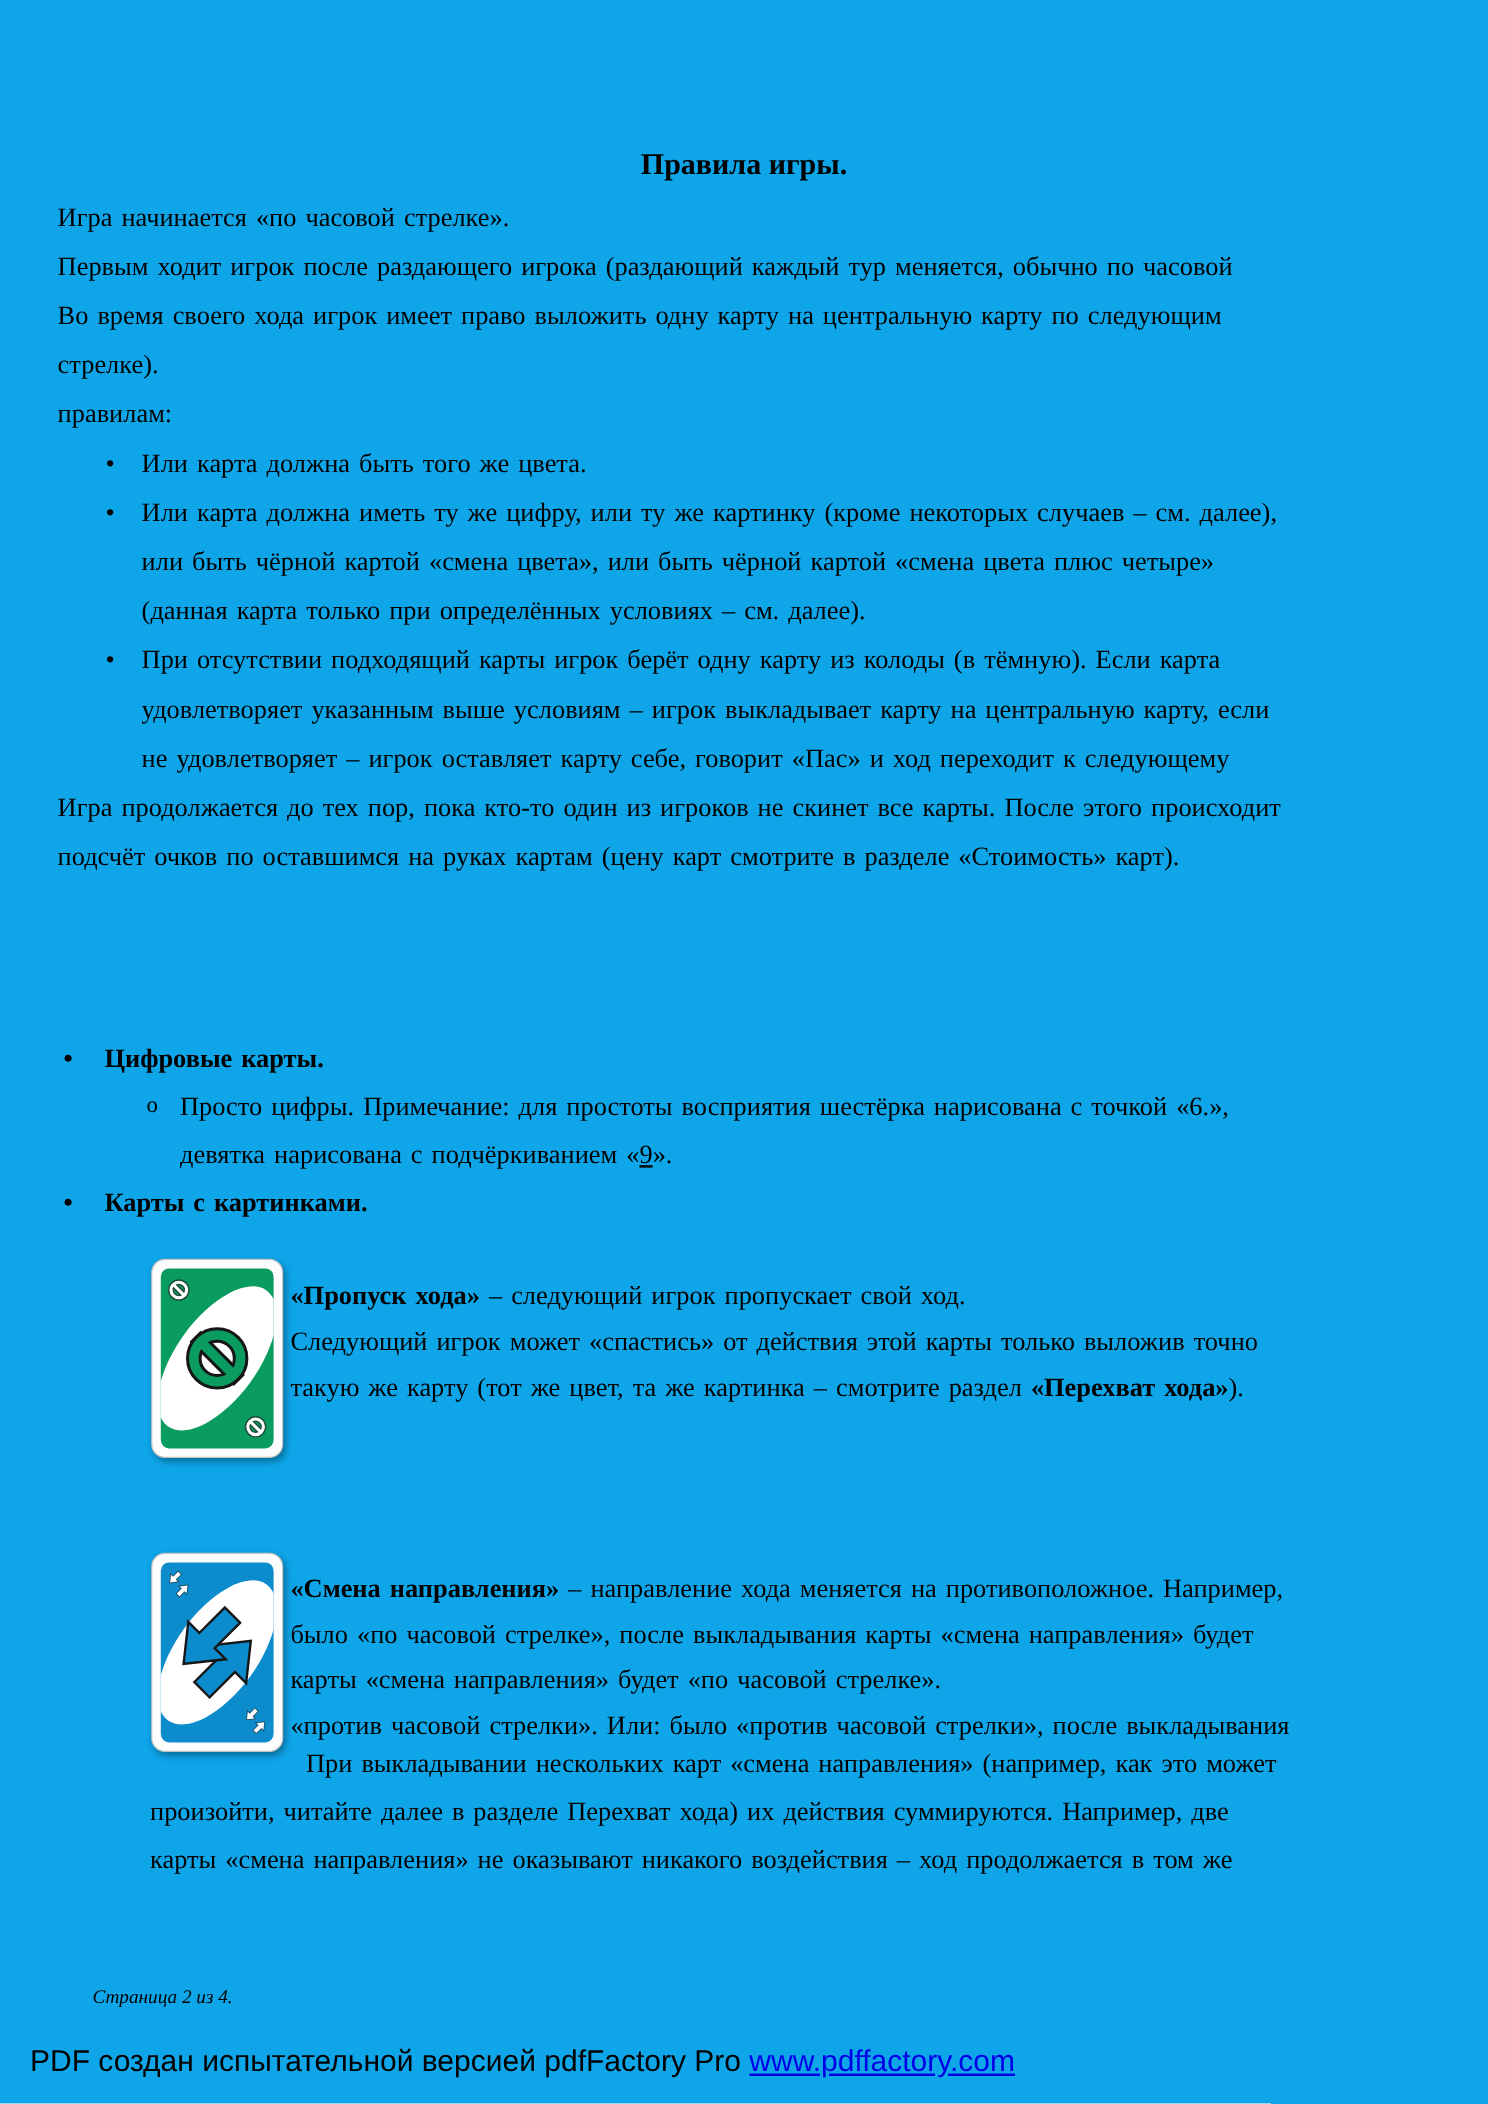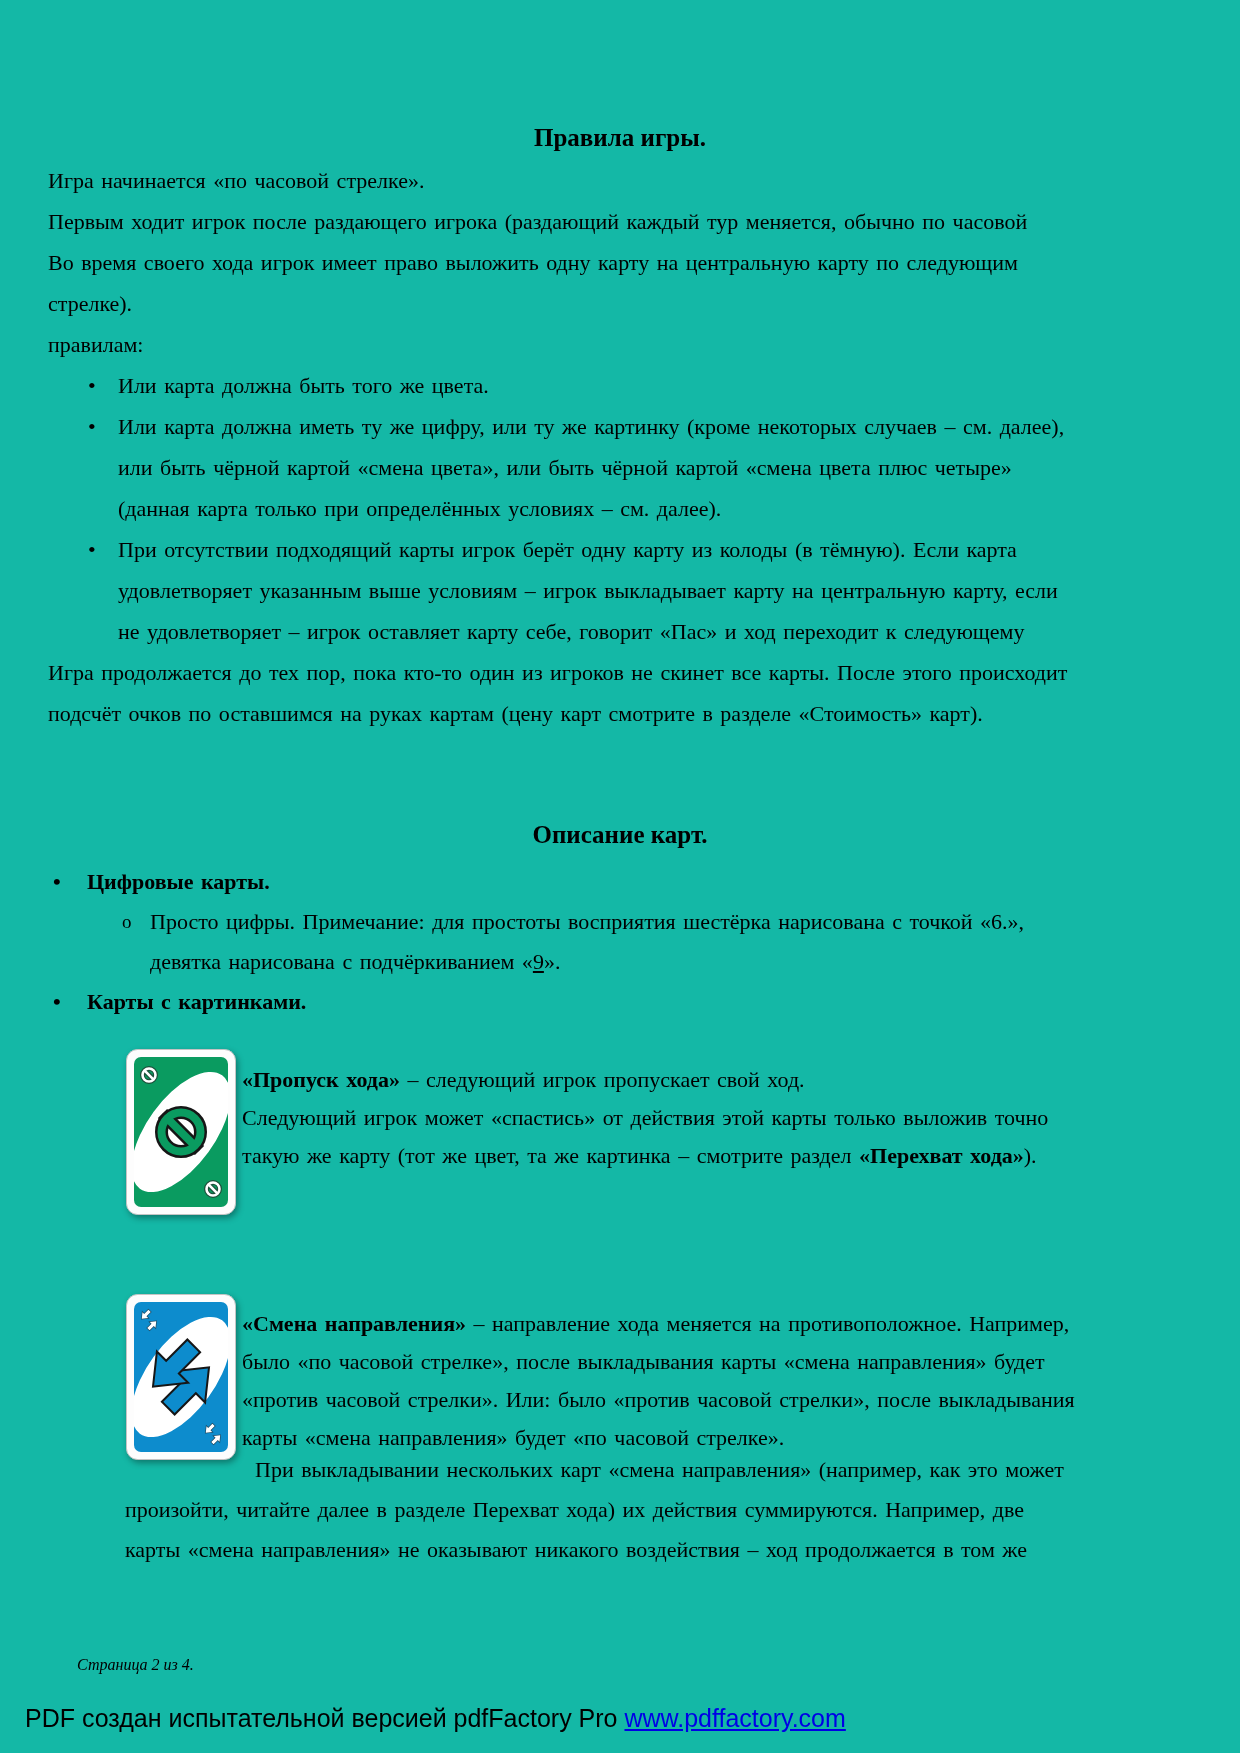--- a/index.html
+++ b/index.html
@@ -1,17 +1,17 @@
 <!DOCTYPE html>
 <html lang="ru"><head>
 <meta charset="utf-8">
 <style>
   html,body { margin:0; padding:0; background:#ffffff; }
   .page {
-    position:relative; width:1240px; height:1753px; background:#14b8a6;
+    position:relative; width:1240px; height:1753px; background:#0ea5e9;
     font-family:"Liberation Serif", serif; color:#000; overflow:hidden;
   }
   .h1 {
     position:absolute; left:0; width:1240px; text-align:center;
     font-size:25px; font-weight:bold; line-height:34px;
   }
   .h1.rules { top:121px; }
   .h1.cards { top:818px; }
 
   .content1 { position:absolute; left:48px; top:160px; width:1150px; }
@@ -80,21 +80,20 @@
     <div class="ln b1"><span class="mk">•</span><span>Или карта должна иметь ту же цифру, или ту же картинку (кроме некоторых случаев – см. далее),</span></div>
     <div class="ln bc"><span>или быть чёрной картой «смена цвета», или быть чёрной картой «смена цвета плюс четыре»</span></div>
     <div class="ln bc"><span>(данная карта только при определённых условиях – см. далее).</span></div>
     <div class="ln b1"><span class="mk">•</span><span>При отсутствии подходящий карты игрок берёт одну карту из колоды (в тёмную). Если карта</span></div>
     <div class="ln bc"><span>удовлетворяет указанным выше условиям – игрок выкладывает карту на центральную карту, если</span></div>
     <div class="ln bc"><span>не удовлетворяет – игрок оставляет карту себе, говорит «Пас» и ход переходит к следующему</span></div>
     <div class="ln"><span>Игра продолжается до тех пор, пока кто-то один из игроков не скинет все карты. После этого происходит</span></div>
     <div class="ln"><span>подсчёт очков по оставшимся на руках картам (цену карт смотрите в разделе «Стоимость» карт).</span></div>
   </div>
 
-  <div class="h1 cards">Описание карт.</div>
 
   <div class="content2">
     <div class="c2ln lv1"><span class="mk1">•</span><span>Цифровые карты.</span></div>
     <div class="c2ln lv2"><span class="mk2">o</span><span>Просто цифры. Примечание: для простоты восприятия шестёрка нарисована с точкой «6.»,</span></div>
     <div class="c2ln lv2"><span>девятка нарисована с подчёркиванием  «</span><span class="u">9</span><span>».</span></div>
     <div class="c2ln lv1"><span class="mk1">•</span><span>Карты с картинками.</span></div>
   </div>
 
   <div class="card skip">
     <svg width="112" height="168" viewBox="0 0 112 168">
@@ -174,22 +173,22 @@
               <polygon points="-8,28 -8,-2 -20,-2 0,-27 20,-2 8,-2 8,28" fill="#ffffff" stroke="#1c4a63" stroke-width="7" paint-order="stroke"></polygon>
             </g>
         </g>
       </g>
     </svg>
   </div>
 
   <div class="cardtext reversetext">
     <div class="cln"><span class="bold">«Смена направления»</span><span> – направление хода меняется на противоположное. Например,</span></div>
     <div class="cln"><span>было «по часовой стрелке», после выкладывания карты «смена направления» будет</span></div>
+    <div class="cln"><span>карты «смена направления» будет «по часовой стрелке».</span></div>
     <div class="cln"><span>«против часовой стрелки». Или: было «против часовой стрелки», после выкладывания</span></div>
-    <div class="cln"><span>карты «смена направления» будет «по часовой стрелке».</span></div>
   </div>
 
   <div class="contpara">
     <div class="cln ind"><span>При выкладывании нескольких карт «смена направления» (например, как это может</span></div>
     <div class="cln"><span>произойти, читайте далее в разделе Перехват хода) их действия суммируются. Например, две</span></div>
     <div class="cln"><span>карты «смена направления» не оказывают никакого воздействия – ход продолжается в том же</span></div>
   </div>
 
   <div class="pagefoot">Страница 2 из 4.</div>
 

